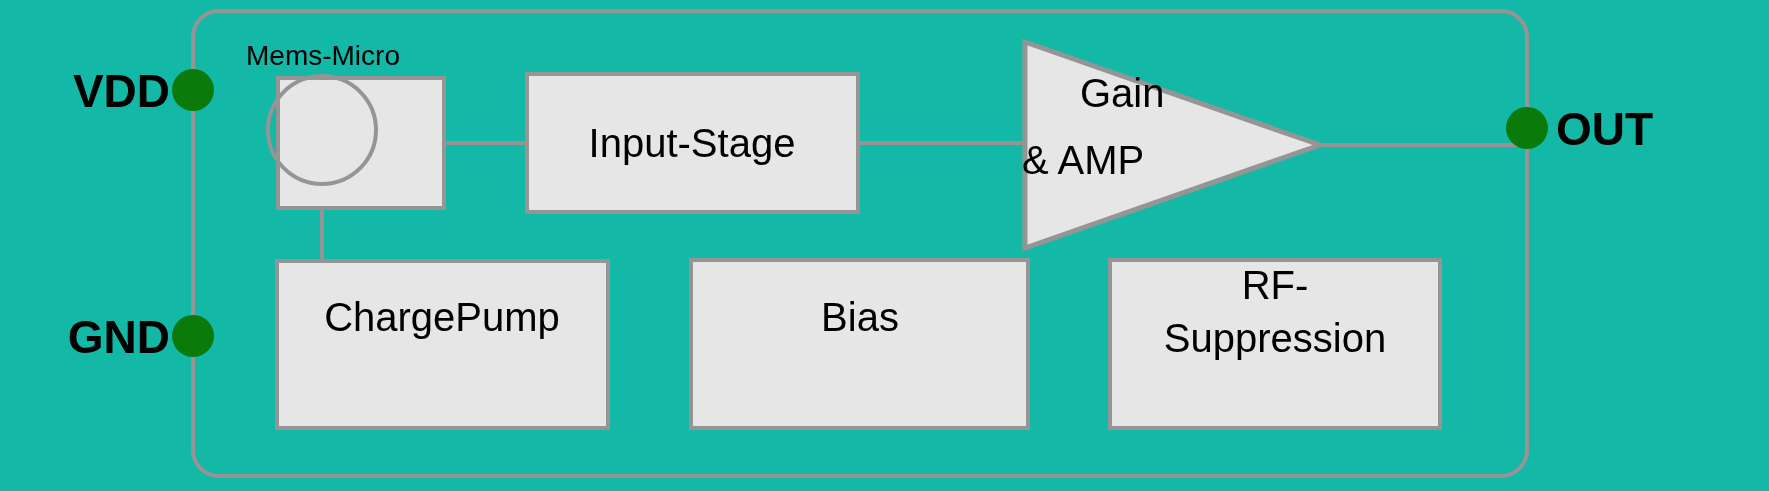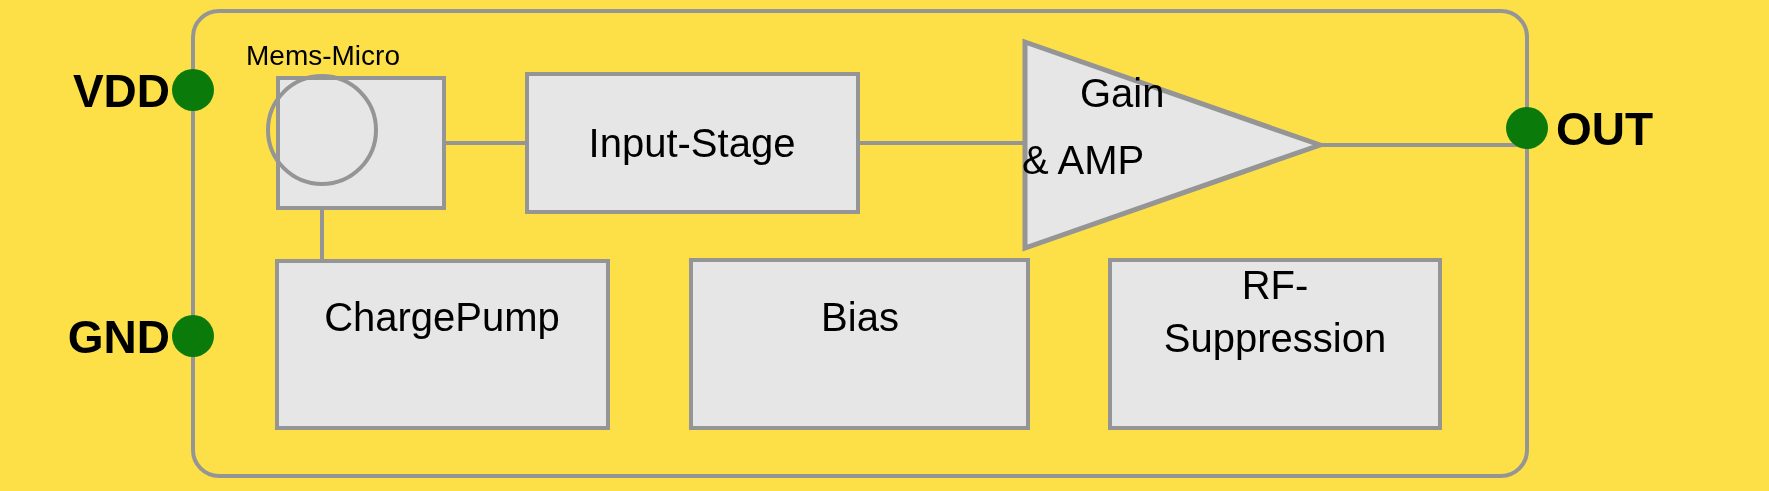--- a/index.html
+++ b/index.html
@@ -7,21 +7,21 @@
     padding: 0;
     background: #ffffff;
   }
   body {
     font-family: "Liberation Sans", sans-serif;
   }
   #canvas {
     position: relative;
     width: 1769px;
     height: 491px;
-    background: #fde047;
+    background: #14b8a6;
     overflow: hidden;
   }
   svg.diagram {
     position: absolute;
     left: 0;
     top: 0;
     width: 1769px;
     height: 491px;
   }
   .pin-label {

